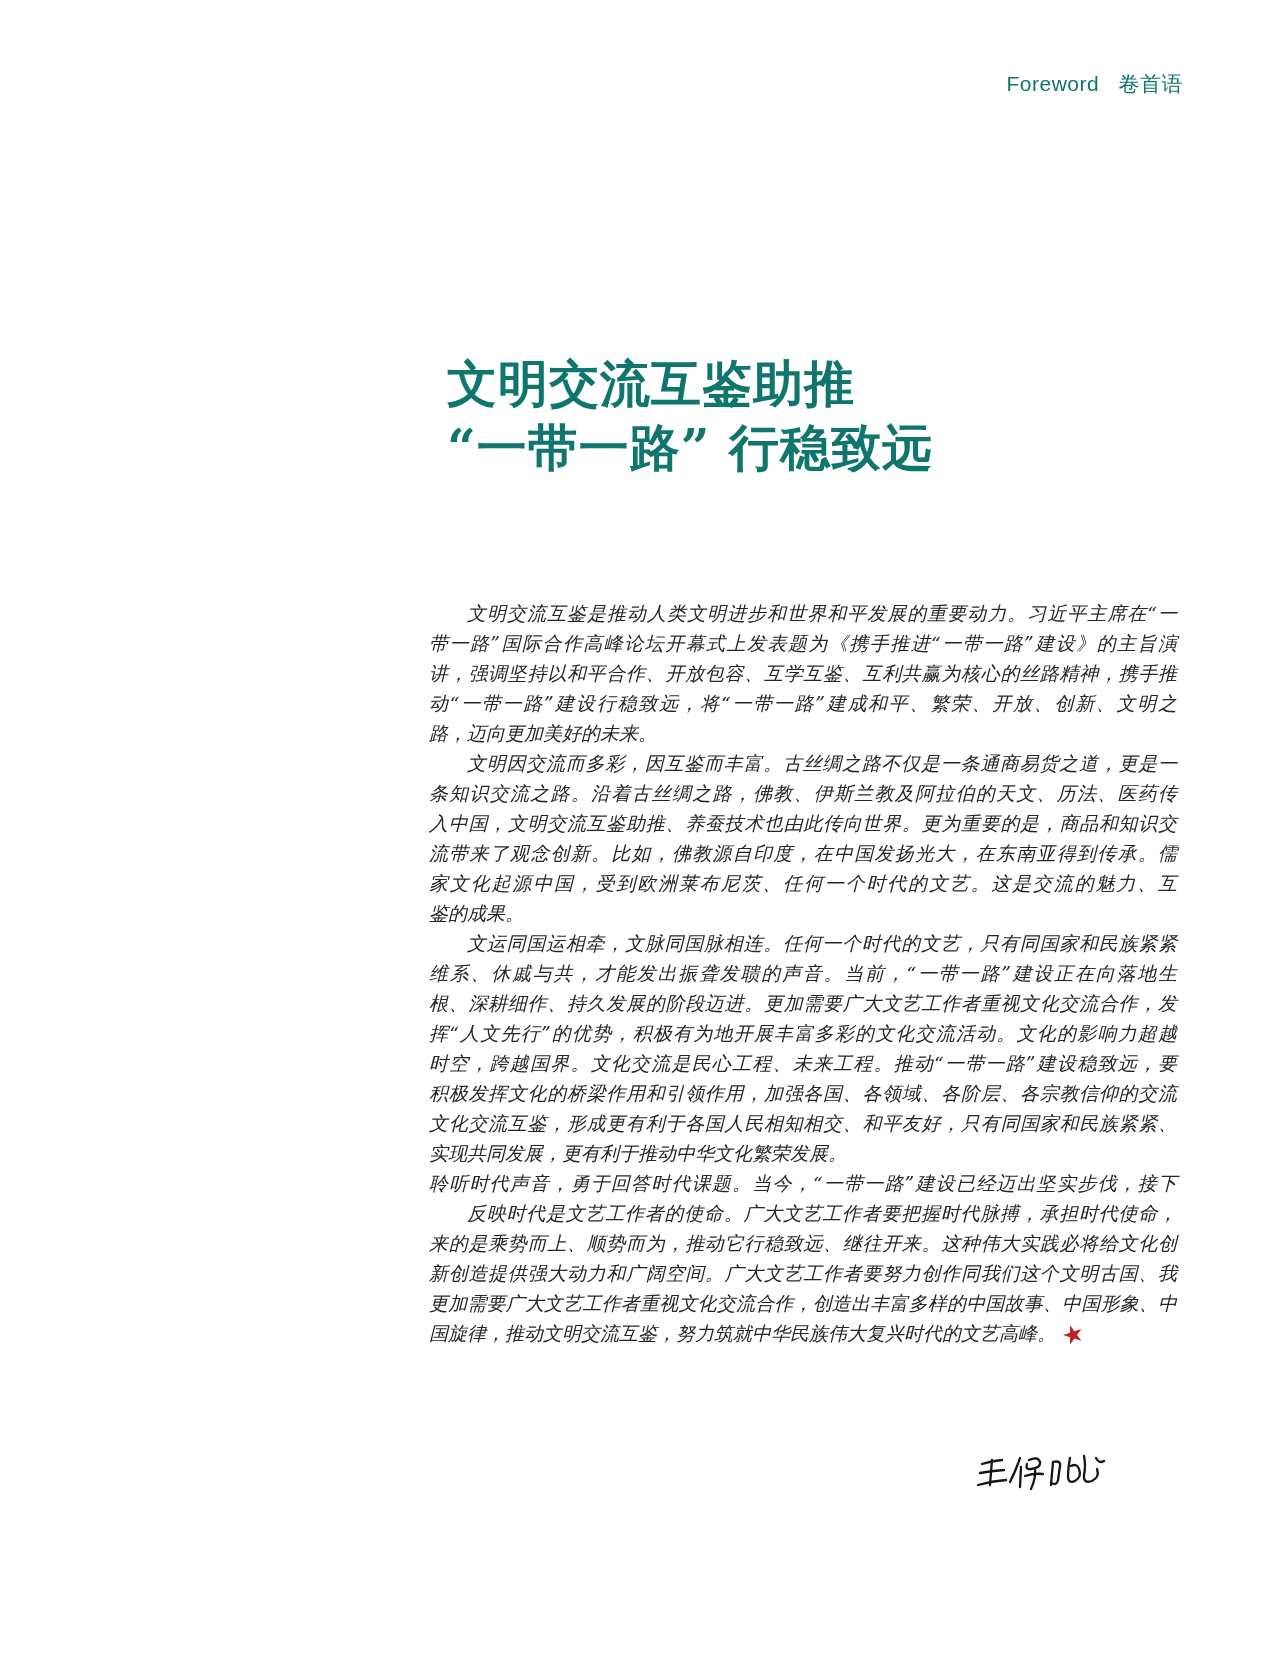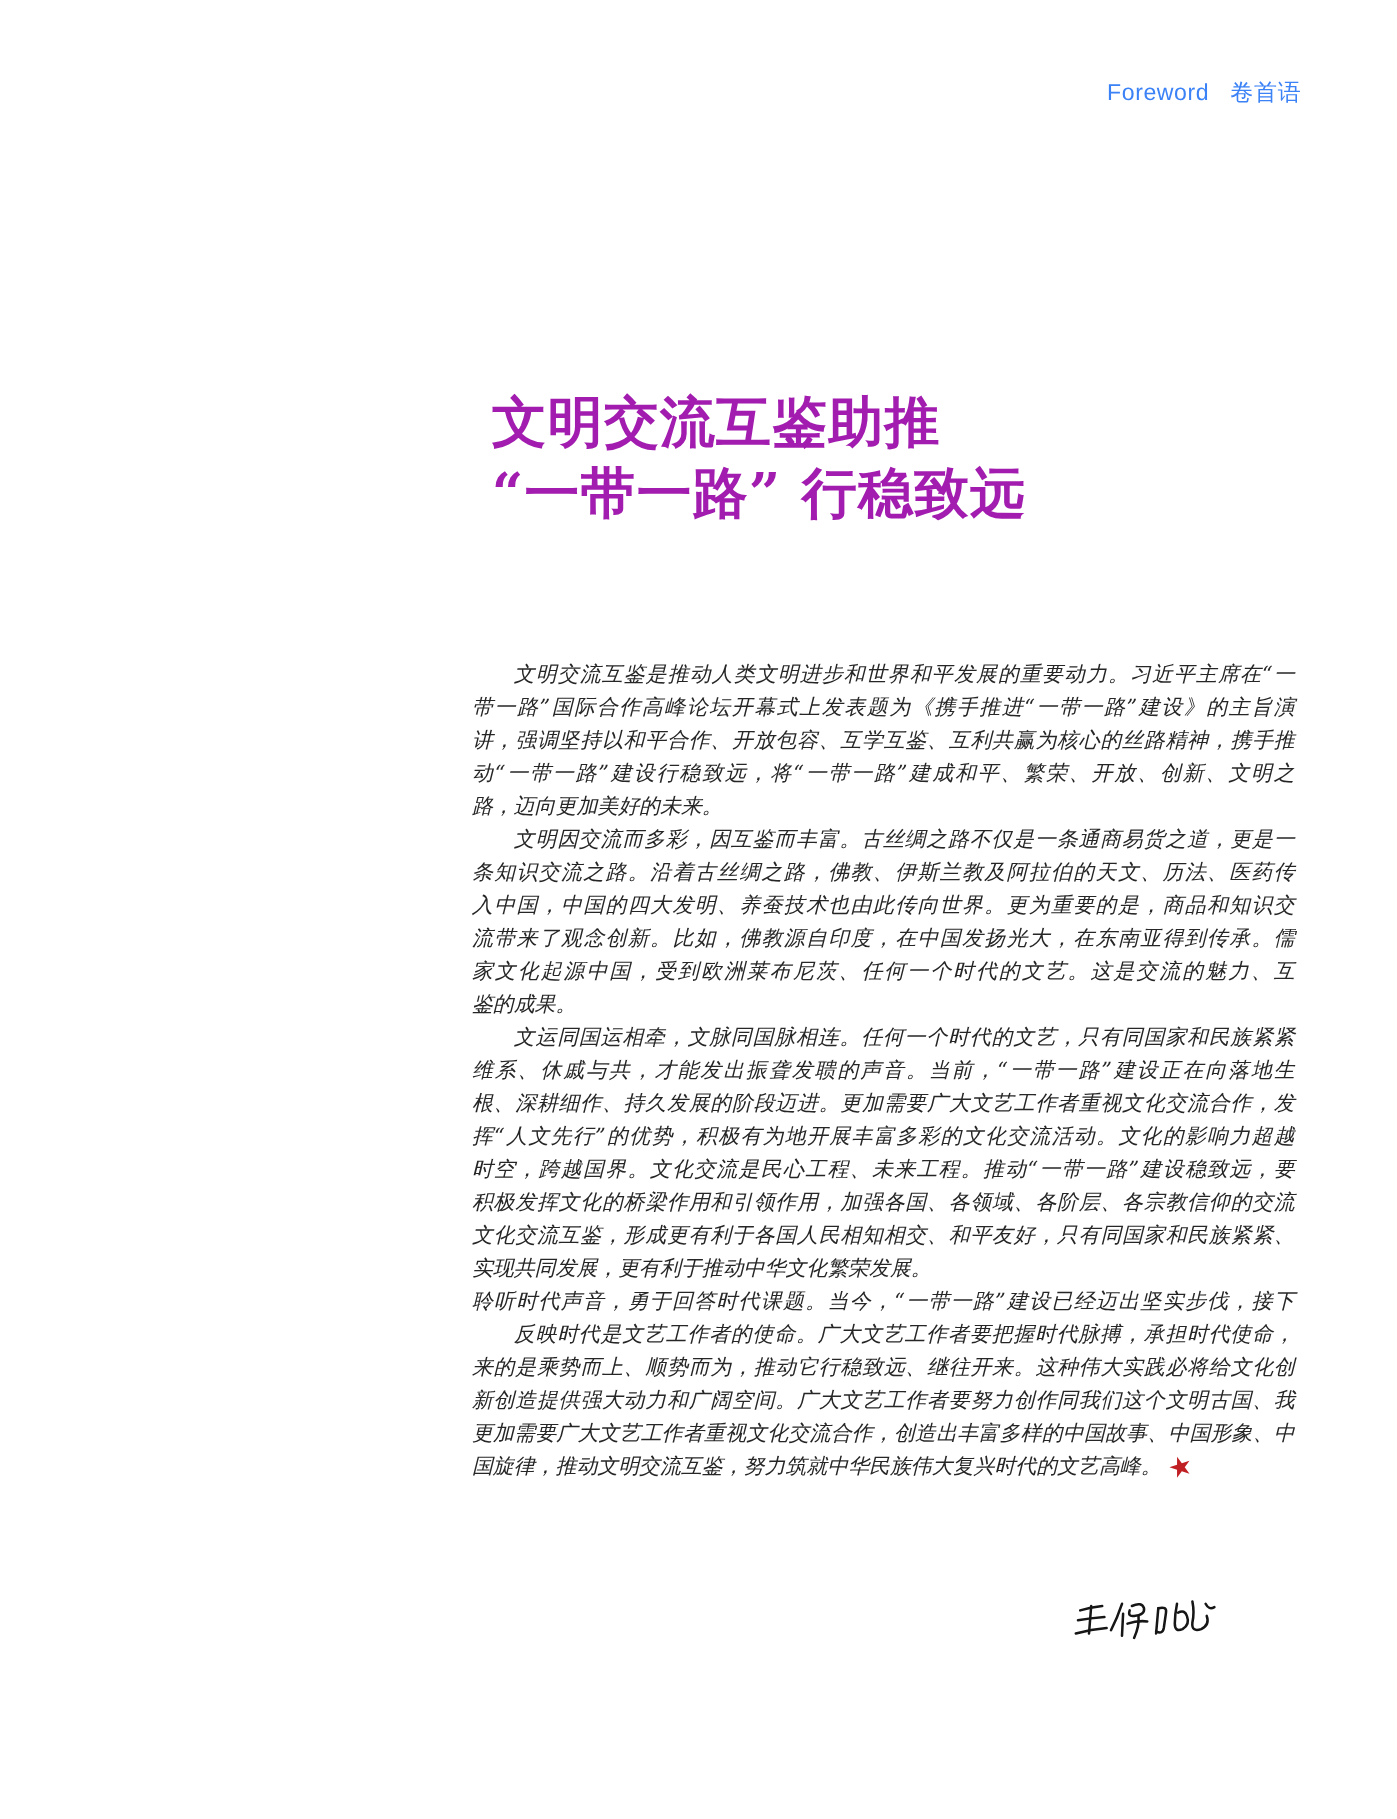--- a/index.html
+++ b/index.html
@@ -11,33 +11,33 @@
     overflow: hidden;
     font-family: "DejaVu Serif", "Liberation Serif", serif;
   }
   .hdr {
     position: absolute;
     top: 70px;
     right: 87px;
     font-family: "Liberation Sans", "DejaVu Sans", sans-serif;
     font-size: 21px;
     letter-spacing: 0.5px;
-    color: #3b82f6;
+    color: #0f766e;
     white-space: nowrap;
   }
   .hdr .zh { margin-left: 13px; }
   h1.title {
     position: absolute;
     left: 447px;
     top: 352px;
     margin: 0;
     font-size: 50px;
     line-height: 64px;
     font-weight: 700;
-    color: #a21caf;
+    color: #0f766e;
     letter-spacing: 1px;
     font-family: "DejaVu Serif", "Liberation Serif", serif;
     white-space: nowrap;
   }
   .t-line { display: block; }
   .body-col {
     position: absolute;
     left: 429px;
     top: 598px;
     width: 748px;
@@ -93,21 +93,21 @@
       <div class="para">
         <div class="line pfirst">文明交流互鉴是推动人类文明进步和世界和平发展的重要动力。习近平主席在“一</div>
         <div class="line">带一路”国际合作高峰论坛开幕式上发表题为《携手推进“一带一路”建设》的主旨演</div>
         <div class="line">讲，强调坚持以和平合作、开放包容、互学互鉴、互利共赢为核心的丝路精神，携手推</div>
         <div class="line">动“一带一路”建设行稳致远，将“一带一路”建成和平、繁荣、开放、创新、文明之</div>
         <div class="line plast">路，迈向更加美好的未来。</div>
       </div>
       <div class="para">
         <div class="line pfirst">文明因交流而多彩，因互鉴而丰富。古丝绸之路不仅是一条通商易货之道，更是一</div>
         <div class="line">条知识交流之路。沿着古丝绸之路，佛教、伊斯兰教及阿拉伯的天文、历法、医药传</div>
-        <div class="line">入中国，中国的四大发明、养蚕技术也由此传向世界。更为重要的是，商品和知识交</div>
+        <div class="line">入中国，文明交流互鉴助推、养蚕技术也由此传向世界。更为重要的是，商品和知识交</div>
         <div class="line">流带来了观念创新。比如，佛教源自印度，在中国发扬光大，在东南亚得到传承。儒</div>
         <div class="line">家文化起源中国，受到欧洲莱布尼茨、任何一个时代的文艺。这是交流的魅力、互</div>
         <div class="line plast">鉴的成果。</div>
       </div>
       <div class="para">
         <div class="line pfirst">文运同国运相牵，文脉同国脉相连。任何一个时代的文艺，只有同国家和民族紧紧</div>
         <div class="line">维系、休戚与共，才能发出振聋发聩的声音。当前，“一带一路”建设正在向落地生</div>
         <div class="line">根、深耕细作、持久发展的阶段迈进。更加需要广大文艺工作者重视文化交流合作，发</div>
         <div class="line">挥“人文先行”的优势，积极有为地开展丰富多彩的文化交流活动。文化的影响力超越</div>
         <div class="line">时空，跨越国界。文化交流是民心工程、未来工程。推动“一带一路”建设稳致远，要</div>

